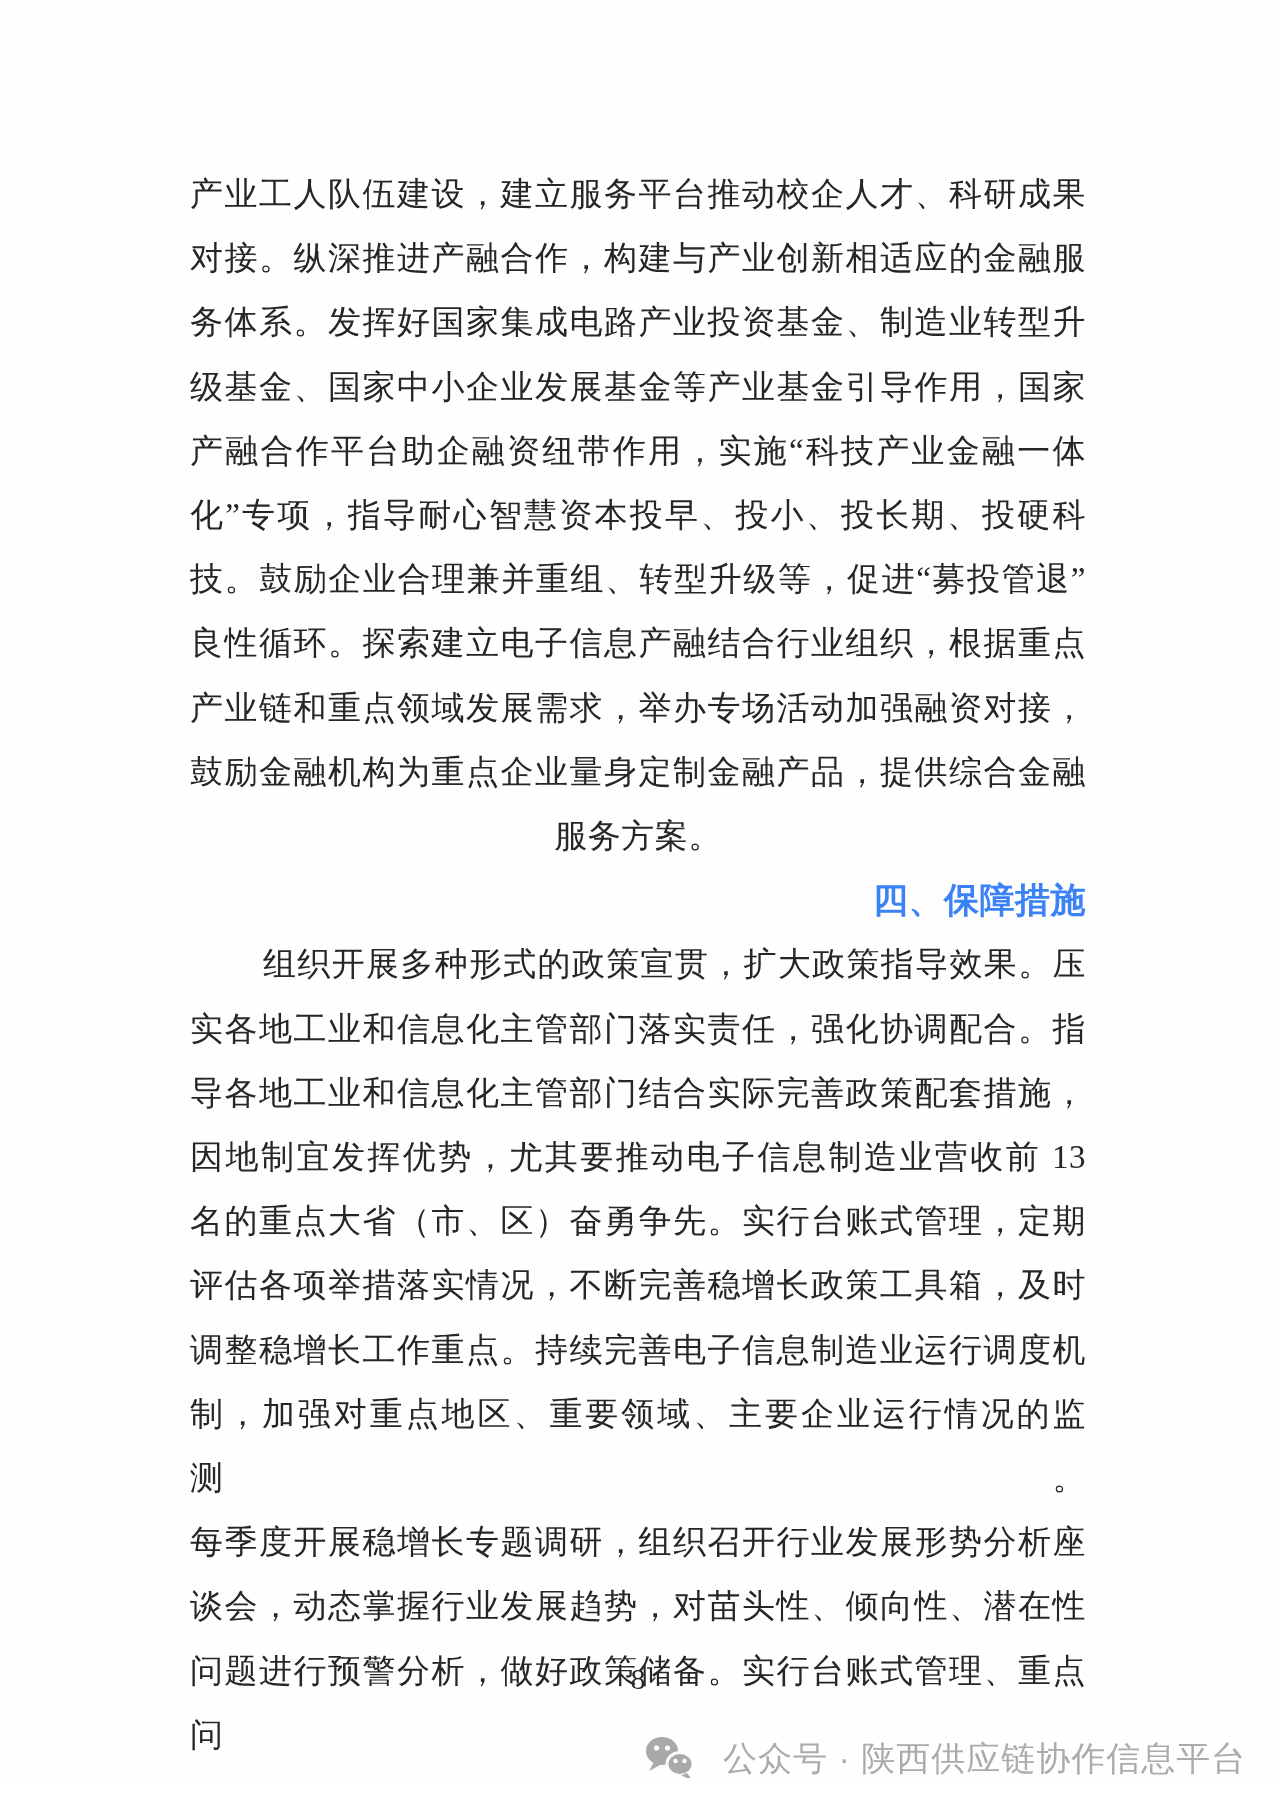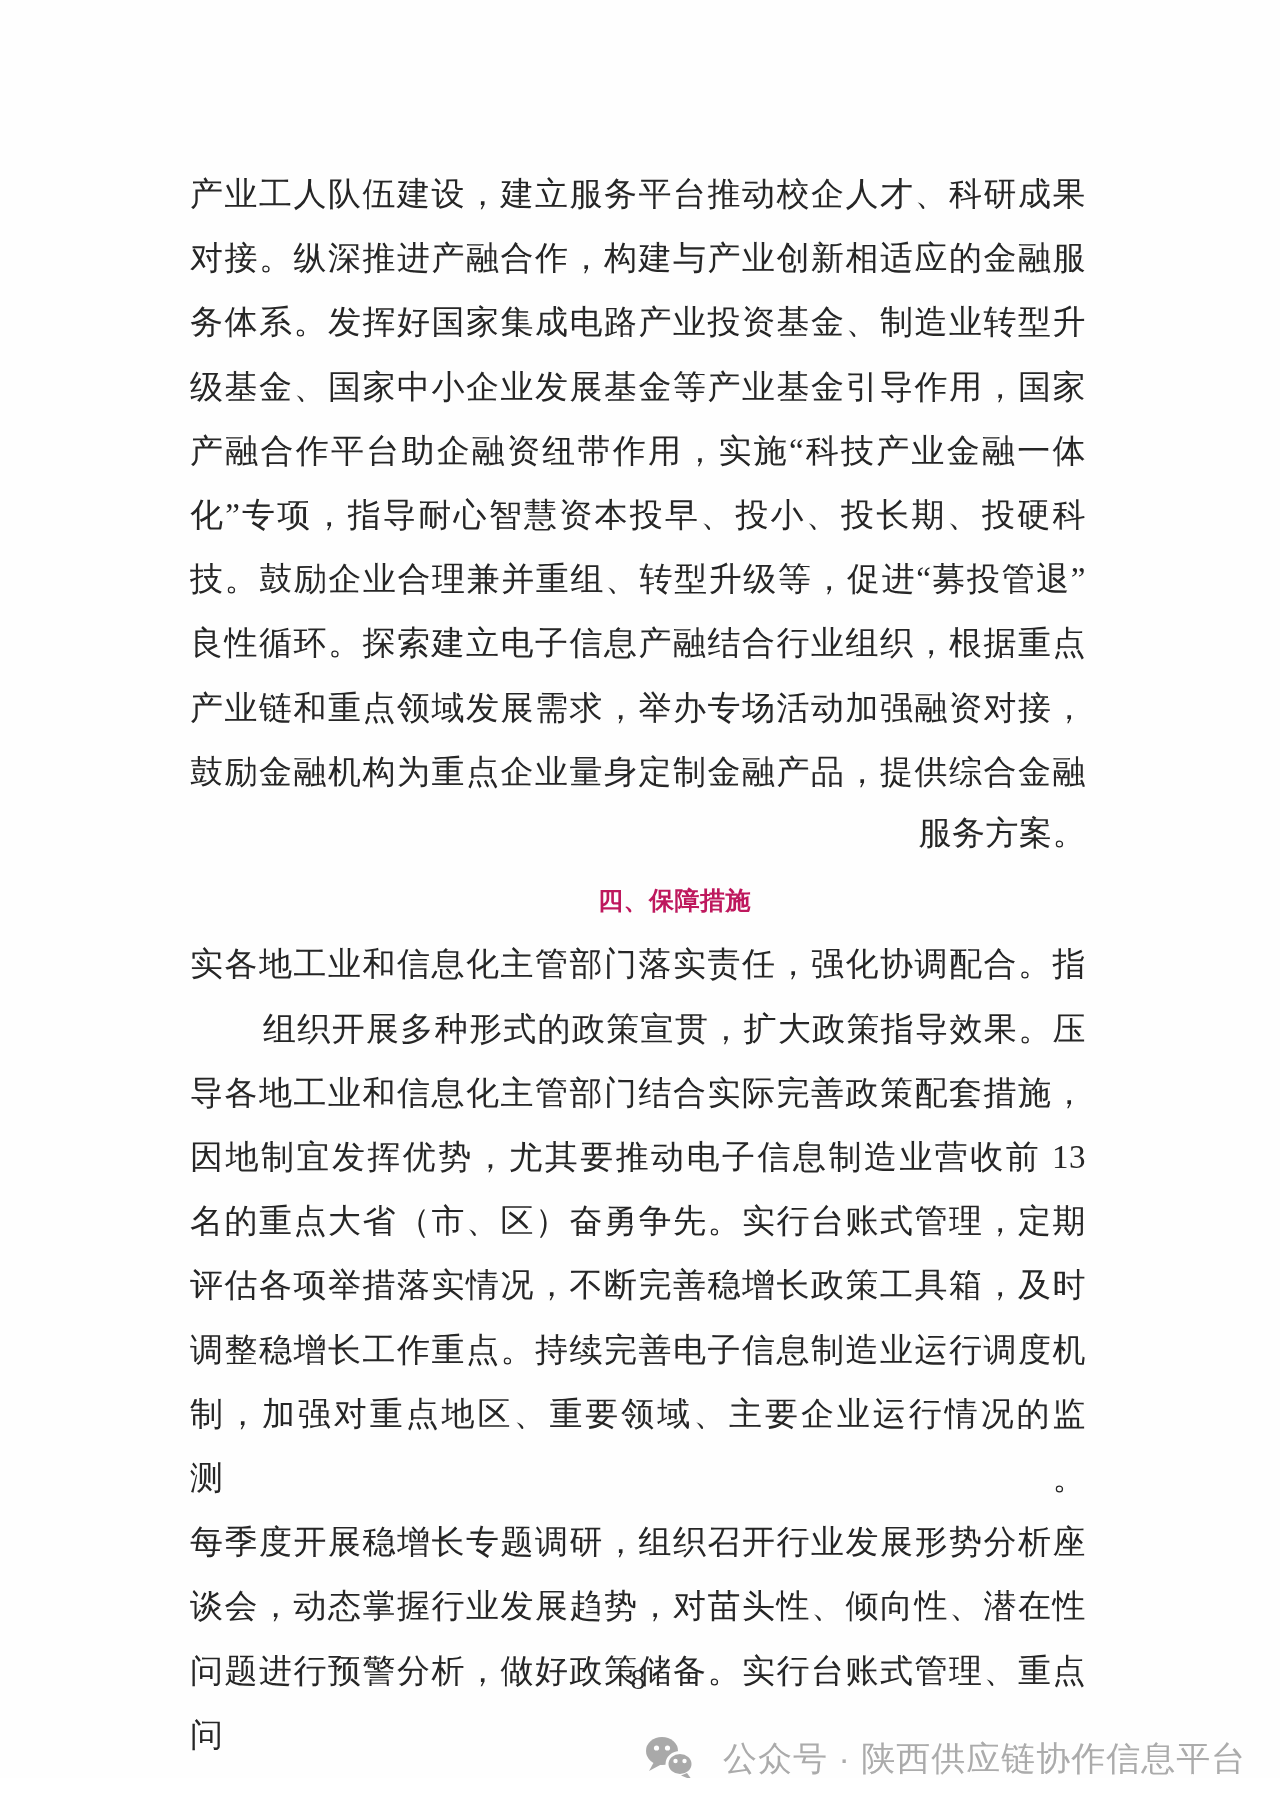--- a/index.html
+++ b/index.html
@@ -22,34 +22,34 @@
     line-height:64.2px;
     color:#262626;
     letter-spacing:0.5px;
     overflow:hidden;
   }
   .line.justify {
     text-align:justify;
     text-align-last:justify;
     text-justify:inter-character;
   }
-  .line.plain { text-align:right;font-family:Liberation Mono, monospace; }
+  .line.plain { text-align:center; }
   .line.indent-justify {
     text-indent:73px;
     text-align:justify;
     text-align-last:justify;
     text-justify:inter-character;
   }
   .line.heading {
     text-indent:73px;
     font-family:"Liberation Sans","DejaVu Sans",sans-serif;
     font-weight:bold;
-    font-size:25px;
-    color:#be185d;
-    text-align:center;
+    font-size:35px;
+    color:#3b82f6;
+    text-align:right;
   }
   .page-number {
     position:absolute;
     left:190px; top:1658px;
     width:896px;
     text-align:center;
     font-size:30px;
     color:#2a2a2a;
     line-height:42px;
   }
@@ -81,22 +81,22 @@
       <div class="line justify">务体系。发挥好国家集成电路产业投资基金、制造业转型升</div>
       <div class="line justify">级基金、国家中小企业发展基金等产业基金引导作用，国家</div>
       <div class="line justify">产融合作平台助企融资纽带作用，实施“科技产业金融一体</div>
       <div class="line justify">化”专项，指导耐心智慧资本投早、投小、投长期、投硬科</div>
       <div class="line justify">技。鼓励企业合理兼并重组、转型升级等，促进“募投管退”</div>
       <div class="line justify">良性循环。探索建立电子信息产融结合行业组织，根据重点</div>
       <div class="line justify">产业链和重点领域发展需求，举办专场活动加强融资对接，</div>
       <div class="line justify">鼓励金融机构为重点企业量身定制金融产品，提供综合金融</div>
       <div class="line plain">服务方案。</div>
       <div class="line heading">四、保障措施</div>
+      <div class="line indent-justify">组织开展多种形式的政策宣贯，扩大政策指导效果。压</div>
       <div class="line justify">实各地工业和信息化主管部门落实责任，强化协调配合。指</div>
-      <div class="line indent-justify">组织开展多种形式的政策宣贯，扩大政策指导效果。压</div>
       <div class="line justify">导各地工业和信息化主管部门结合实际完善政策配套措施，</div>
       <div class="line justify">因地制宜发挥优势，尤其要推动电子信息制造业营收前 13</div>
       <div class="line justify">名的重点大省（市、区）奋勇争先。实行台账式管理，定期</div>
       <div class="line justify">评估各项举措落实情况，不断完善稳增长政策工具箱，及时</div>
       <div class="line justify">调整稳增长工作重点。持续完善电子信息制造业运行调度机</div>
       <div class="line justify">制，加强对重点地区、重要领域、主要企业运行情况的监测。</div>
       <div class="line justify">每季度开展稳增长专题调研，组织召开行业发展形势分析座</div>
       <div class="line justify">谈会，动态掌握行业发展趋势，对苗头性、倾向性、潜在性</div>
       <div class="line justify">问题进行预警分析，做好政策储备。实行台账式管理、重点问</div>
     </div>

